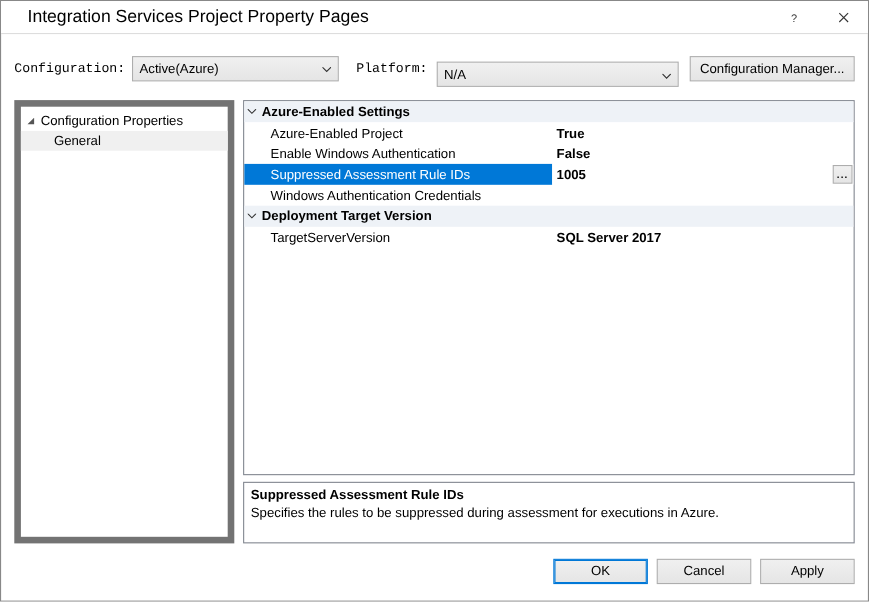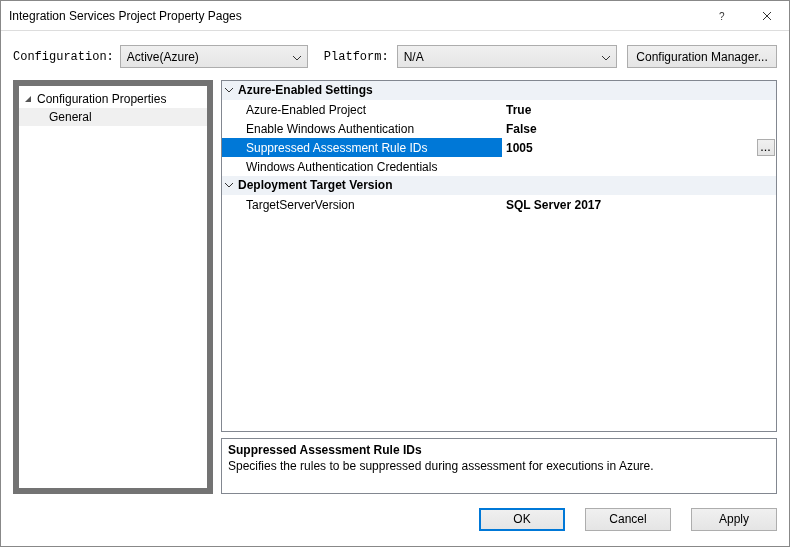--- a/index.html
+++ b/index.html
@@ -20,22 +20,22 @@
   }
   .titlebar {
     height: 30px;
     display: flex;
     align-items: center;
     background: #fff;
     border-bottom: 1px solid #ddd;
   }
   .titlebar-text {
     flex: 1;
-    padding-left: 8px;
-    font-size: 12px;
+    padding-left: 24px;
+    font-size: 16px;
   }
   .titlebar-btn {
     width: 45px;
     height: 30px;
     display: flex;
     align-items: center;
     justify-content: center;
     color: #333;
   }
   .titlebar-btn svg { width: 10px; height: 10px; }
@@ -55,21 +55,21 @@
     padding: 4px 6px;
     position: relative;
   }
   .dropdown .dd-arrow {
     position: absolute;
     right: 6px;
     top: 50%;
     transform: translateY(-50%);
   }
   .dd-config { width: 188px; }
-  .dd-platform { width: 220px; margin-left: 2px; }
+  .dd-platform { width: 220px; margin-left: 2px; margin-top: 11px; }
   .btn {
     height: 23px;
     border: 1px solid #adadad;
     background: linear-gradient(#f0f0f0,#e5e5e5);
     display: flex;
     align-items: center;
     justify-content: center;
     padding: 0 10px;
     cursor: default;
     white-space: nowrap;
@@ -176,21 +176,21 @@
     background: #fff;
     padding: 4px 6px;
   }
   .desc-title { font-weight: bold; margin-bottom: 2px; }
   .footer {
     height: 44px;
     display: flex;
     align-items: center;
     justify-content: flex-end;
     padding: 0 12px 10px 12px;
-    gap: 20px;
+    gap: 8px;
   }
   .footer .btn { width: 86px; justify-content: center; }
   .btn.default { border: 1px solid #0078d7; box-shadow: inset 0 0 0 1px #0078d7; }
 </style>
 </head>
 <body>
 
 <div class="window">
 
   <div class="titlebar">

